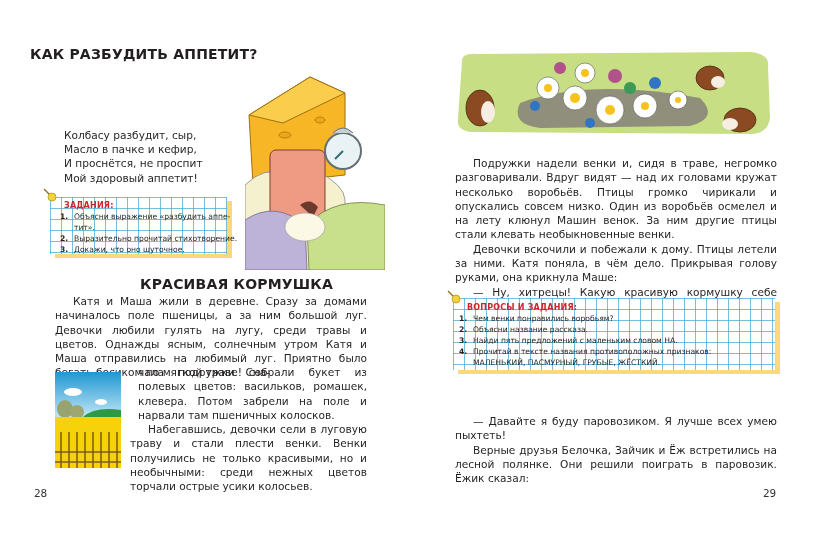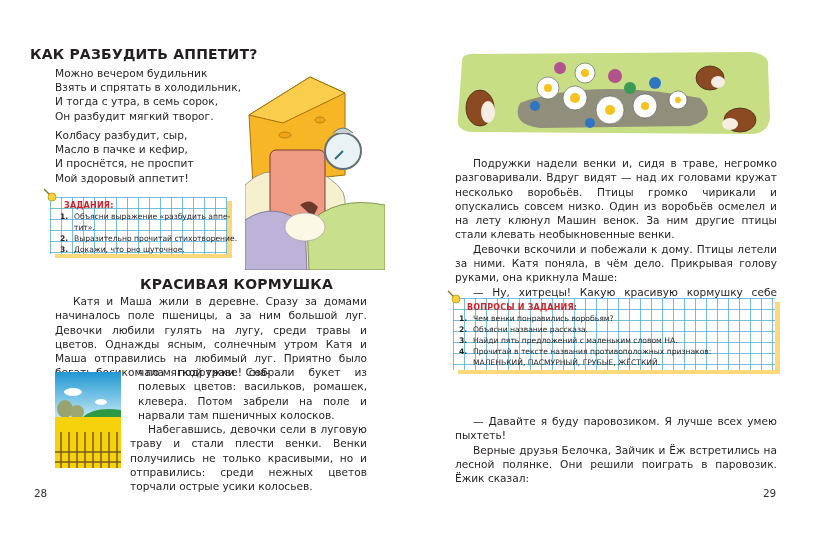--- a/index.html
+++ b/index.html
@@ -27,25 +27,21 @@
   .pin{position:absolute;width:16px;height:14px;}
   
   .ill{position:absolute;}
 </style>
 </head>
 <body>
 
 <div class="page left">
   <div class="h" style="left:30px;top:46px;">КАК РАЗБУДИТЬ АППЕТИТ?</div>
 
-  <div class="poem">Можно вечером будильник
-Взять и спрятать в холодильник,
-И тогда с утра, в семь сорок,
-Он разбудит мягкий творог.</div>
-  <div class="poem" style="top:128px;">Колбасу разбудит, сыр,
+  <div class="poem" style="top:128px;margin-left:9px;">Колбасу разбудит, сыр,
 Масло в пачке и кефир,
 И проснётся, не проспит
 Мой здоровый аппетит!</div>
 
   <div class="note" style="left:50px;top:197px;width:177px;height:57px;">
     <div class="ttl" style="left:14px;top:4px;">ЗАДАНИЯ:</div>
     <ol style="left:10px;top:14px;width:180px;">
       <li><span class="n">1.</span><span>Объясни выражение «разбудить аппе-тит».</span></li>
       <li><span class="n">2.</span><span>Выразительно прочитай стихотворение.</span></li>
       <li><span class="n">3.</span><span>Докажи, что оно шуточное.</span></li>
@@ -102,21 +98,21 @@
         <line x1="46" y1="60" x2="46" y2="96"></line>
       <line x1="54" y1="60" x2="54" y2="96"></line>
         <line x1="62" y1="60" x2="62" y2="96"></line>
       <line x1="0" y1="80" x2="66" y2="80"></line>
         <line x1="0" y1="90" x2="66" y2="90"></line>
     </g>
   </svg>
 
   <div class="prose" style="left:130px;top:365px;width:237px;">
     <p class="noindent">чала подружки собрали букет из полевых цветов: васильков, ромашек, клевера. Потом забрели на поле и нарвали там пшеничных колосков.</p>
-    <p>Набегавшись, девочки сели в луговую траву и стали плести венки. Венки получились не только красивыми, но и отправились: среди нежных цветов торчали острые усики колосьев.</p>
+    <p>Набегавшись, девочки сели в луговую траву и стали плести венки. Венки получились не только красивыми, но и необычными: среди нежных цветов торчали острые усики колосьев.</p>
   </div>
 
   <div class="pagenum" style="left:34px;top:487px;">28</div>
 </div>
 
 <div class="page right">
 
   <svg class="ill" style="left:40px;top:48px;width:330px;height:92px;" viewBox="0 0 330 92">
     <path d="M12,14 Q10,4 30,6 L300,4 Q320,6 318,18 L320,70 Q318,86 300,86 L20,84 Q6,82 8,70 Z" fill="#c7de84"></path>
     <path d="M70,55 Q140,30 250,50 Q270,70 240,78 L90,80 Q60,76 70,55 Z" fill="#8f8f7b"></path>

